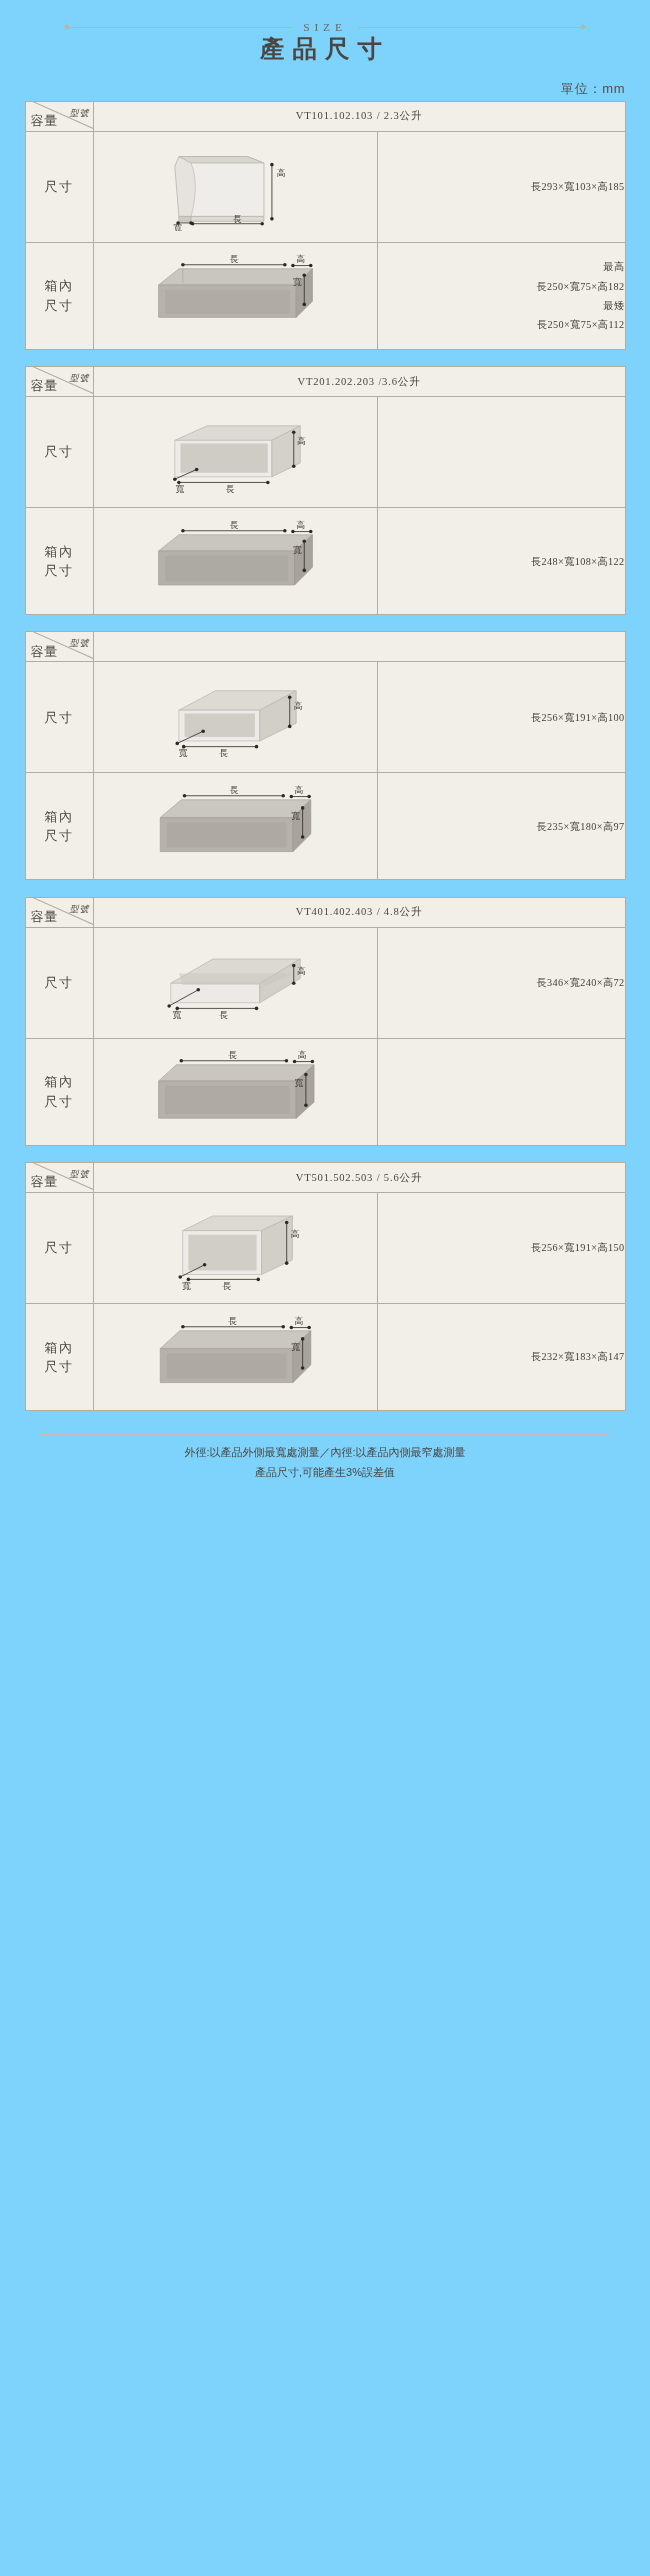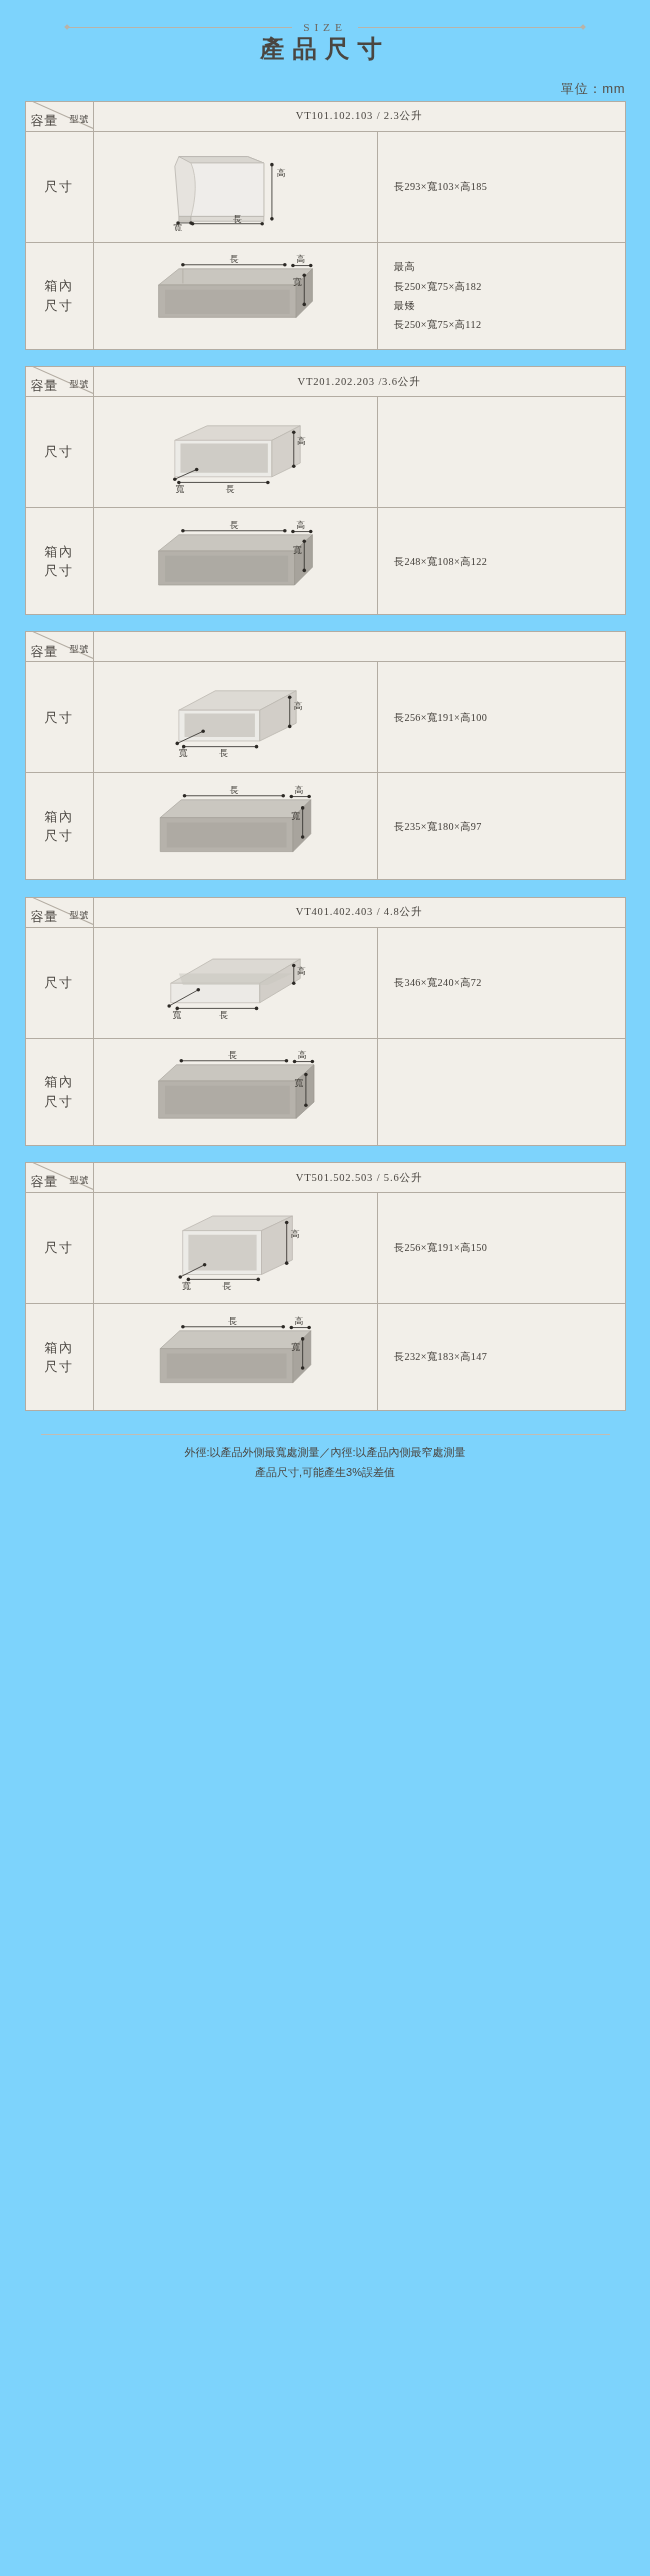--- a/index.html
+++ b/index.html
@@ -95,23 +95,24 @@
   .head-label .diag{
     position:absolute;
     left:-8.1px; top:-8.1px;
     width:106px; height:0.8px;
     background:#b3aca2;
     transform:rotate(24deg);
     transform-origin:left center;
   }
   .head-label .t1{
     position:absolute;
-    top:11px; right:3.3px;
+    top:5px; right:3.3px;
     font-size:9px;
     letter-spacing:0.8px;
+    font-style:italic;
   }
   .head-label .t2{
     position:absolute;
     bottom:0.8px; left:4.9px;
     font-size:13px;
     letter-spacing:0.8px;
   }
   .head-model{
     flex:1 1 auto;
     display:flex;
@@ -155,20 +156,21 @@
     box-sizing:border-box;
     display:flex;
     flex-direction:column;
     justify-content:center;
     padding-left:16.3px;
     font-size:10.2px;
     letter-spacing:0.4px;
     line-height:1.9;
     font-family:"Liberation Serif", serif;
     color:#403c37;
+    align-items:flex-end;
   }
 
   
   .footer{
     width:601px;
     margin:6.5px auto 0 auto;
     text-align:center;
     font-size:11px;
     line-height:1.8;
     color:#4a4641;

